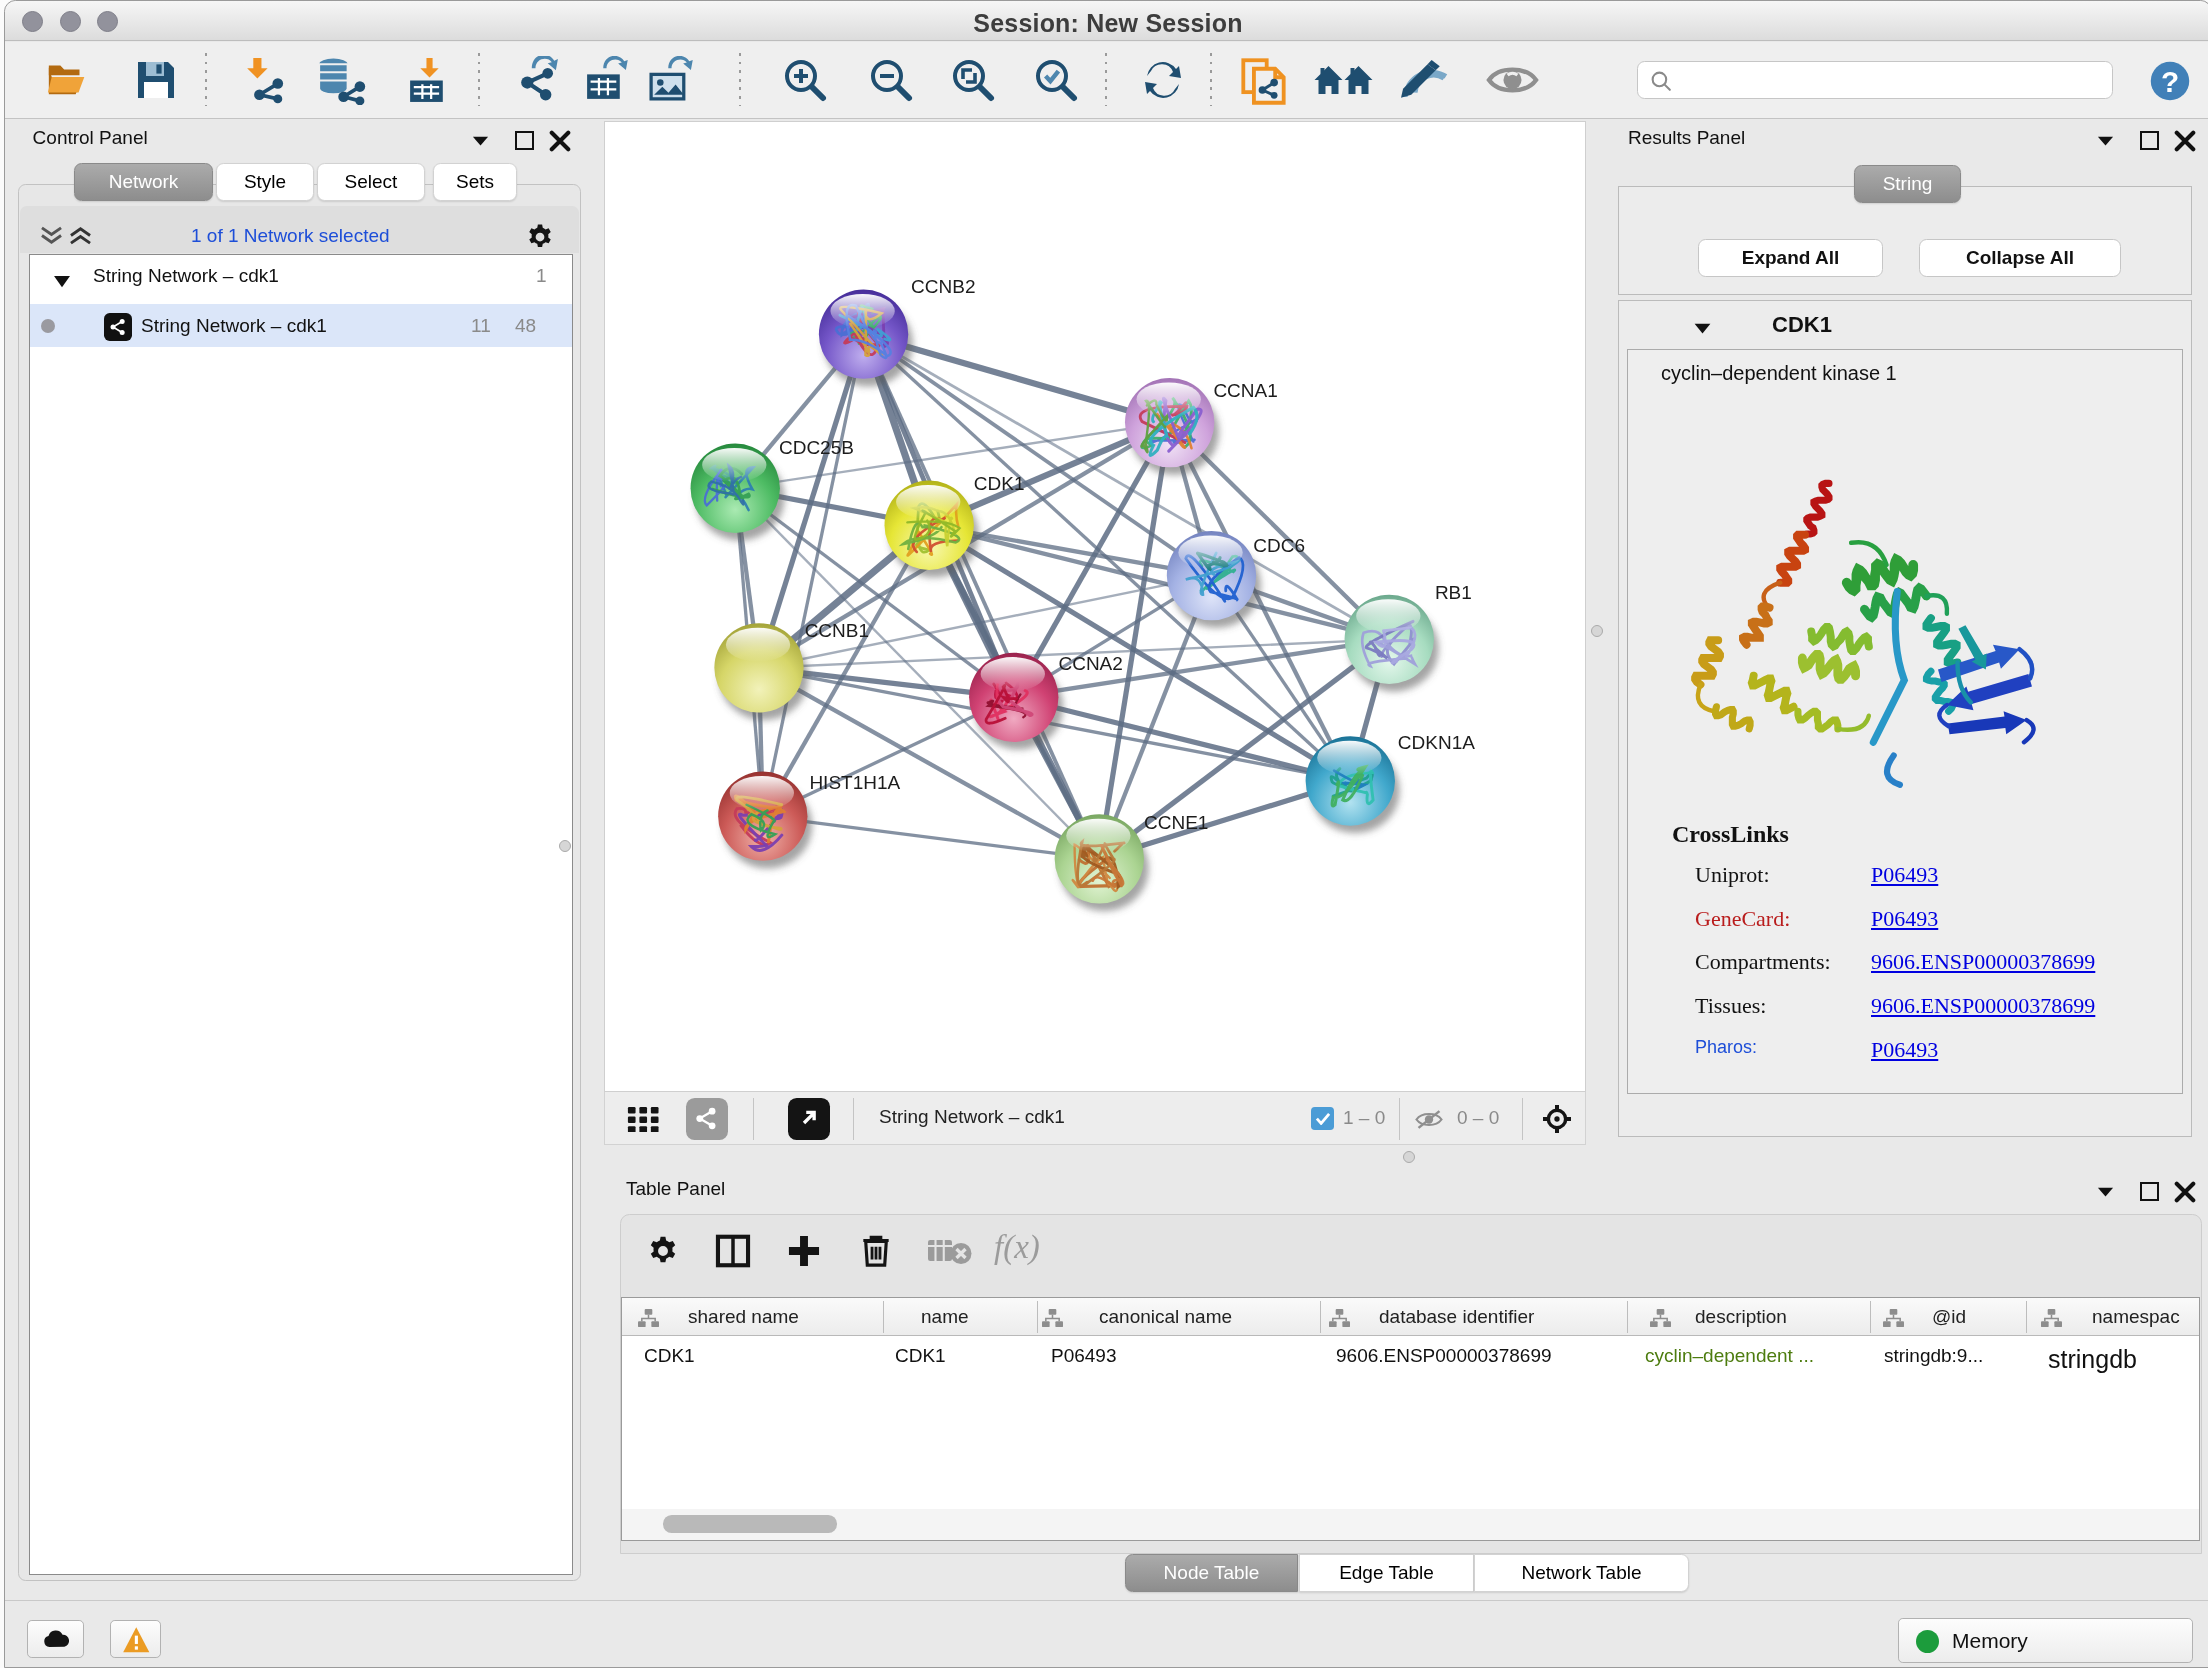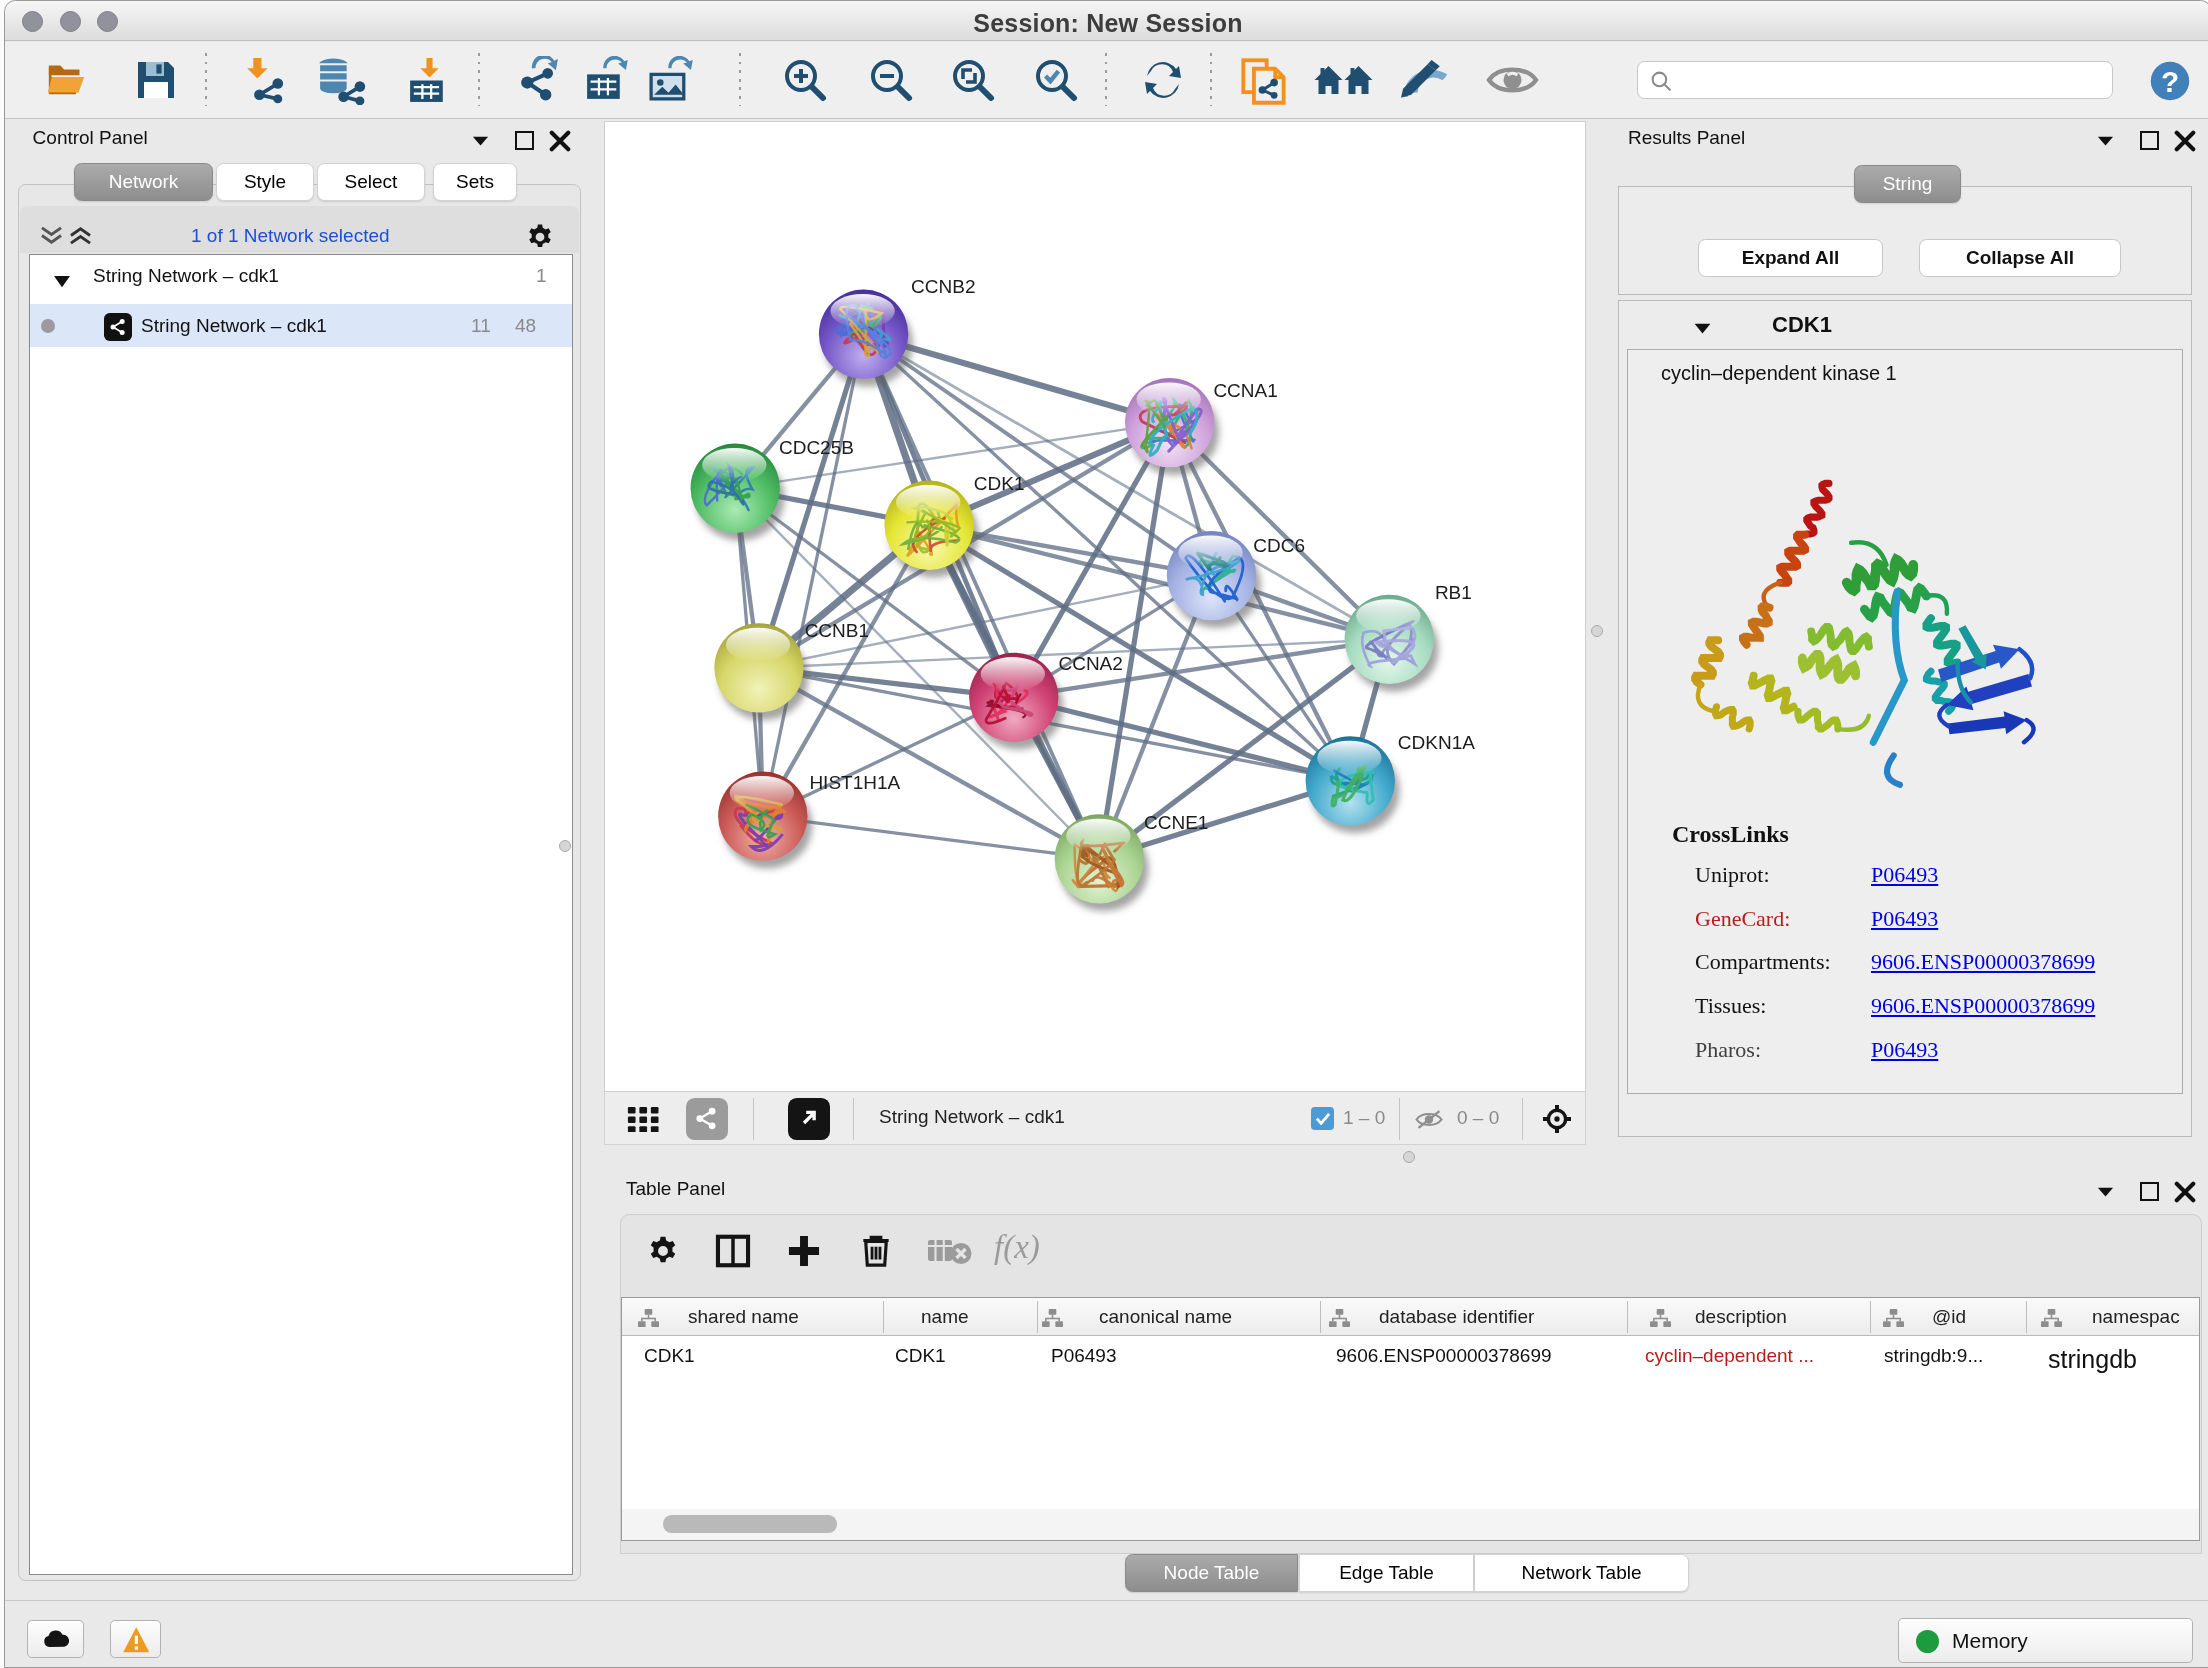--- a/index.html
+++ b/index.html
@@ -637,21 +637,21 @@
 
   <div class="mini" style="left:1667px;top:820px;font-size:24px;font-weight:bold;color:#111;font-family:'Liberation Serif',serif">CrossLinks</div>
   <div class="mini" style="left:1690px;top:861px;font-size:22px;color:#111;font-family:'Liberation Serif',serif">Uniprot:</div>
   <div class="mini" style="left:1866px;top:861px;font-size:22px;color:#0000e0;text-decoration:underline;font-family:'Liberation Serif',serif">P06493</div>
   <div class="mini" style="left:1690px;top:905px;font-size:22px;color:#b91c1c;font-family:'Liberation Serif',serif">GeneCard:</div>
   <div class="mini" style="left:1866px;top:905px;font-size:22px;color:#0000e0;text-decoration:underline;font-family:'Liberation Serif',serif">P06493</div>
   <div class="mini" style="left:1690px;top:948px;font-size:22px;color:#111;font-family:'Liberation Serif',serif">Compartments:</div>
   <div class="mini" style="left:1866px;top:948px;font-size:22px;color:#0000e0;text-decoration:underline;font-family:'Liberation Serif',serif">9606.ENSP00000378699</div>
   <div class="mini" style="left:1690px;top:992px;font-size:22px;color:#111;font-family:'Liberation Serif',serif">Tissues:</div>
   <div class="mini" style="left:1866px;top:992px;font-size:22px;color:#0000e0;text-decoration:underline;font-family:'Liberation Serif',serif">9606.ENSP00000378699</div>
-  <div class="mini" style="left:1690px;top:1036px;font-size:22px;color:#404040;font-family:Liberation Serif, serif">Pharos:</div>
+  <div class="mini" style="left:1690px;top:1036px;font-size:18px;color:#1d4ed8;font-family:Liberation Sans, sans-serif">Pharos:</div>
   <div class="mini" style="left:1866px;top:1036px;font-size:22px;color:#0000e0;text-decoration:underline;font-family:'Liberation Serif',serif">P06493</div>
 
   <div class="panel-title" style="left:621px;top:1177px">Table Panel</div>
   <svg class="mini" style="left:2089px;top:1184px" width="23" height="13.3" viewBox="0 0 24 14">
       <path d="M4 3 h16 l-8 9 z" fill="#111"></path>
     </svg>
   <div class="mini" style="left:2135px;top:1181px;width:19px;height:19px;border:2.4px solid #111"></div>
   <svg class="mini" style="left:2169px;top:1180px" width="22" height="22" viewBox="0 0 24 24">
       <path d="M3 3 L21 21 M21 3 L3 21" stroke="#111" stroke-width="4.5" stroke-linecap="round"></path>
     </svg>
@@ -748,21 +748,21 @@
   <div class="colsep" style="left:1032px"></div>
   <div class="colsep" style="left:1315px"></div>
   <div class="colsep" style="left:1622px"></div>
   <div class="colsep" style="left:1865px"></div>
   <div class="colsep" style="left:2021px"></div>
 
   <div class="mini" style="left:639px;top:1344px;font-size:19px;color:#111">CDK1</div>
   <div class="mini" style="left:890px;top:1344px;font-size:19px;color:#111">CDK1</div>
   <div class="mini" style="left:1046px;top:1344px;font-size:19px;color:#111">P06493</div>
   <div class="mini" style="left:1331px;top:1344px;font-size:19px;color:#111">9606.ENSP00000378699</div>
-  <div class="mini" style="left:1640px;top:1344px;font-size:19px;color:#b91c1c">cyclin–dependent ...</div>
+  <div class="mini" style="left:1640px;top:1344px;font-size:19px;color:#4d7c0f">cyclin–dependent ...</div>
   <div class="mini" style="left:1879px;top:1344px;font-size:19px;color:#111">stringdb:9...</div>
   <div class="mini" style="left:2043px;top:1344px;font-size:25px;color:#111">stringdb</div>
 
   <div class="tab sel first" style="left:1120px;top:1553px;width:173px">Node Table</div>
   <div class="tab" style="left:1294px;top:1553px;width:175px">Edge Table</div>
   <div class="tab last" style="left:1469px;top:1553px;width:215px">Network Table</div>
 
   <div class="mini" style="left:0px;top:1599px;width:2208px;height:1px;background:#c9c9c9"></div>
   <div class="sbtn" style="left:22px;top:1619px;width:57px;height:38px">
     <svg style="margin:6.7px 0 0 13.3px" width="30" height="23" viewBox="0 0 32 24">

